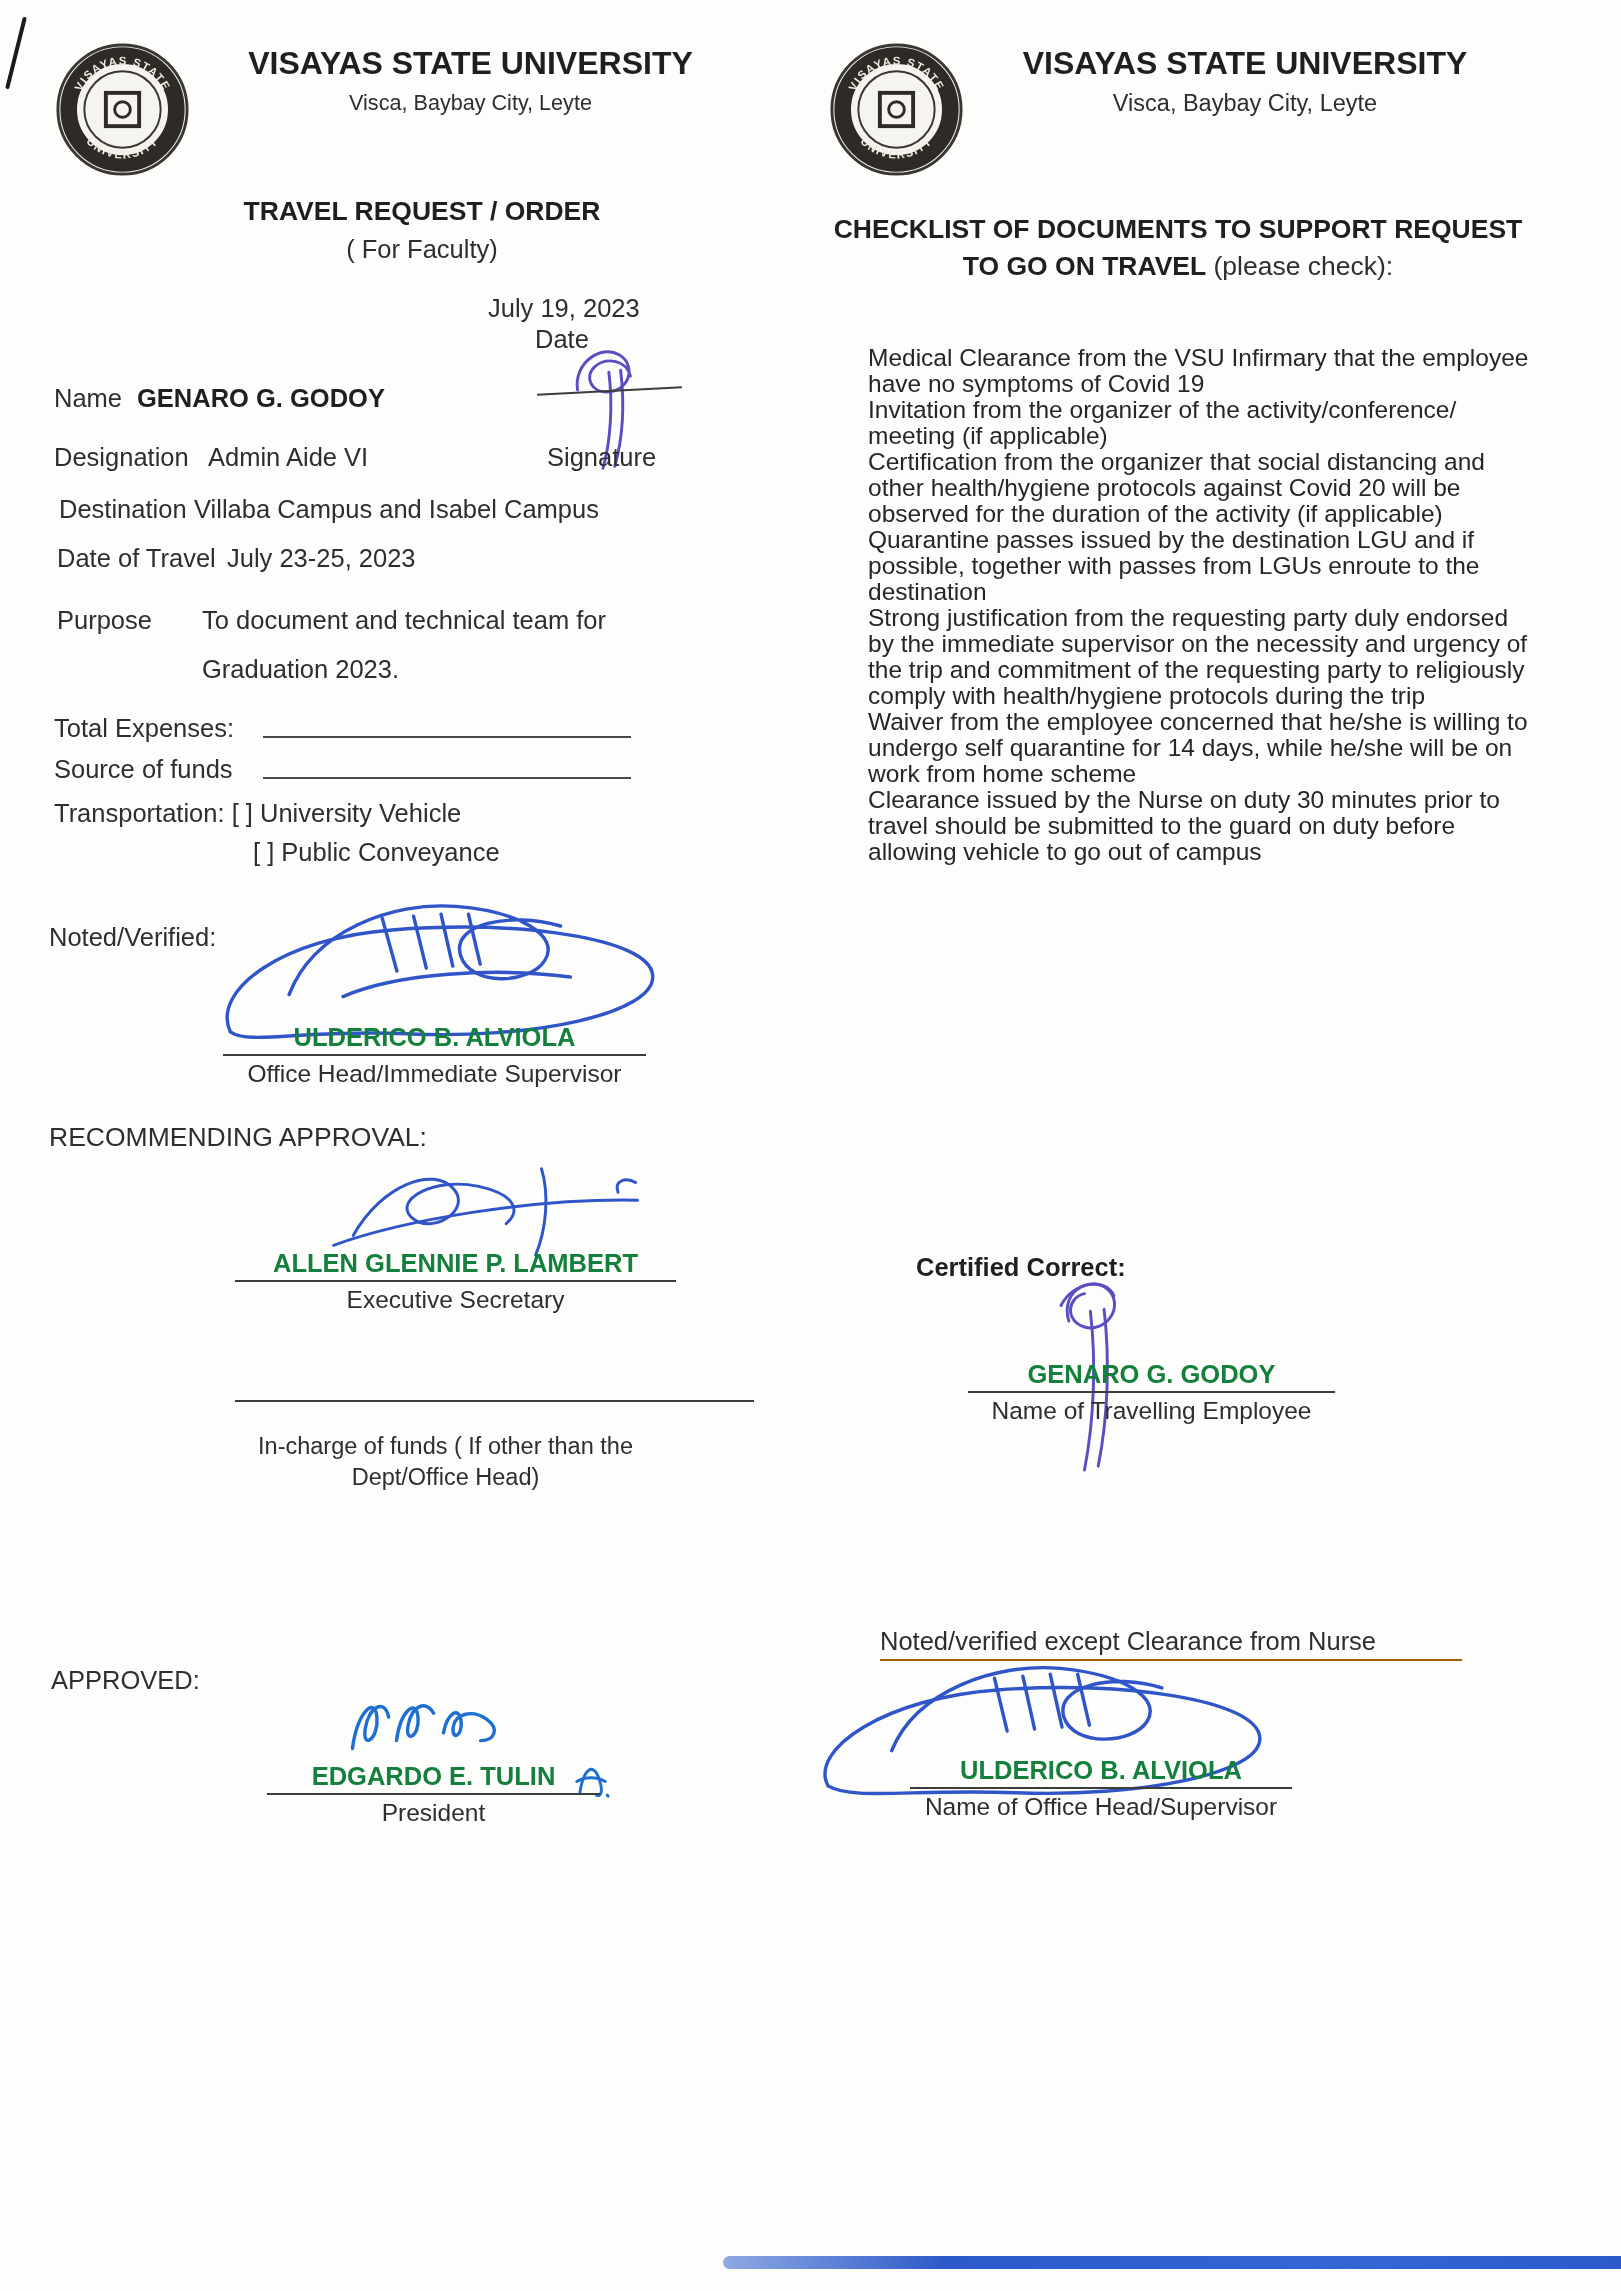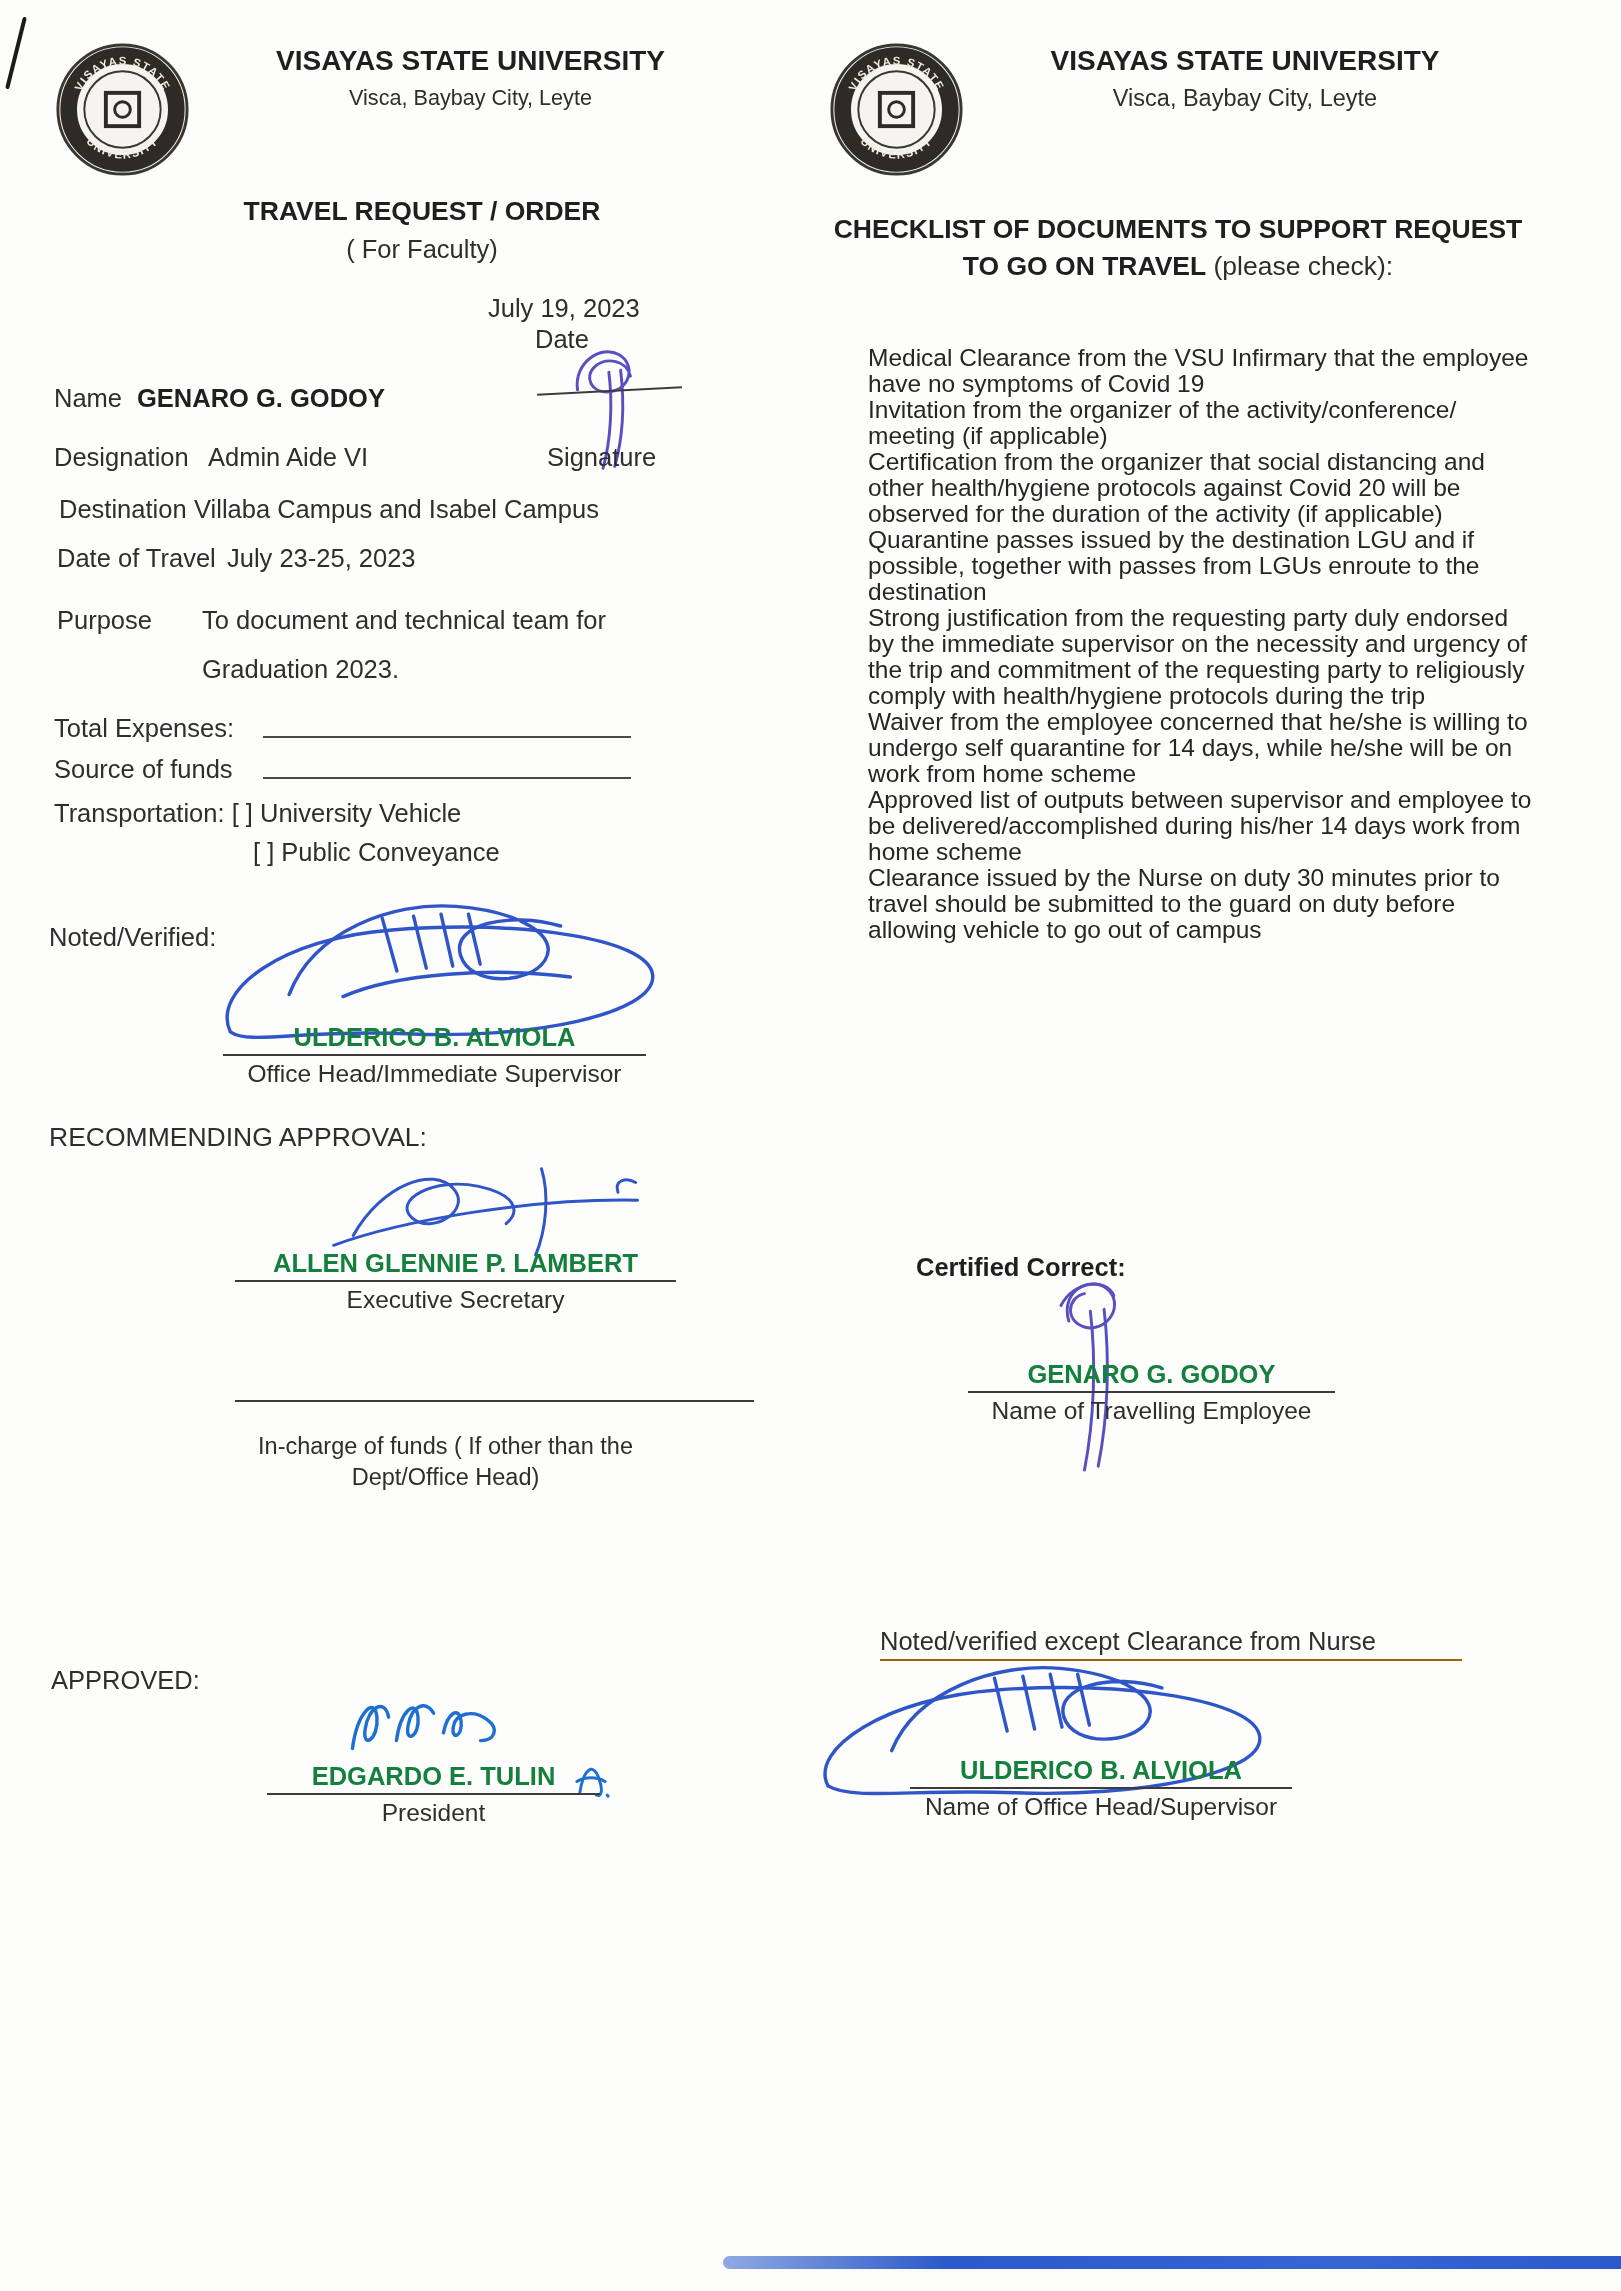--- a/index.html
+++ b/index.html
@@ -6,21 +6,21 @@
   html,body { background:#9a9a9a; }
   body { font-family:"Liberation Sans", sans-serif; }
   .page {
     position:relative; width:1621px; height:2292px; margin:0 auto;
     background:#fdfdfb; color:#2e2e2e; overflow:hidden;
   }
   .abs { position:absolute; }
   .b { font-weight:bold; }
   .ctr { text-align:center; }
   .f22{font-size:21.6px}.f24{font-size:23.5px}
-  .f26{font-size:25.5px}.f27{font-size:26.5px}.f29{font-size:28px}
+  .f26{font-size:25.5px}.f27{font-size:26.5px}.f29{font-size:32px}
   .dark { color:#1f1f1f; }
   .uline { border-bottom:2px solid #a16207; }
   .fill-line { display:inline-block; border-bottom:2px solid #4a4a4a; height:23.5px; vertical-align:baseline; }
   .sig-name { font-weight:bold; font-size:25.5px; color:#15803d; border-bottom:2px solid #3c3c3c; padding-bottom:2px; }
   .sig-title { font-size:24.5px; margin-top:3.9px; }
   .checklist-item { font-size:24.5px; line-height:26px; color:#262626; }
   .sigsvg path { fill:none; stroke-linecap:round; stroke-linejoin:round; }
   .seal-txt { font-size:11.5px; letter-spacing:1.5px; fill:#f1ede3; font-weight:bold; }
 </style>
 </head>
@@ -177,21 +177,20 @@
     </div>
   </div>
 
   <div class="abs" style="left:868px;top:345px;width:667px;">
     <div class="checklist-item">Medical Clearance from the VSU Infirmary that the employee have no symptoms of Covid 19</div>
     <div class="checklist-item">Invitation from the organizer of the activity/conference/ meeting (if applicable)</div>
     <div class="checklist-item">Certification from the organizer that social distancing and other health/hygiene protocols against Covid 20 will be observed for the duration of the activity (if applicable)</div>
     <div class="checklist-item">Quarantine passes issued by the destination LGU and if possible, together with passes from LGUs enroute to the destination</div>
     <div class="checklist-item">Strong justification from the requesting party duly endorsed by the immediate supervisor on the necessity and urgency of the trip and commitment of the requesting party to religiously comply with health/hygiene protocols during the trip</div>
     <div class="checklist-item">Waiver from the employee concerned that he/she is willing to undergo self quarantine for 14 days, while he/she will be on work from home scheme</div>
-    <div class="checklist-item">Approved list of outputs between supervisor and employee to be delivered/accomplished during his/her 14 days work from home scheme</div>
     <div class="checklist-item">Clearance issued by the Nurse on duty 30 minutes prior to travel should be submitted to the guard on duty before allowing vehicle to go out of campus</div>
   </div>
 
   <div class="abs b f26 dark" style="left:916px;top:1253px;">Certified Correct:</div>
 
   <svg class="abs sigsvg" style="left:1010px;top:1270px;" width="147" height="211" viewBox="0 0 150 215">
     <g fill="none" stroke-width="3" stroke-linecap="round" stroke="#5a4fc0">
       <path d="M60,52 C50,18 88,4 102,22 C116,40 96,64 76,58 C56,52 58,28 76,24"></path>
       <path d="M52,36 C66,10 98,8 106,26"></path>
       <path d="M82,42 C88,92 86,152 76,204"></path>

